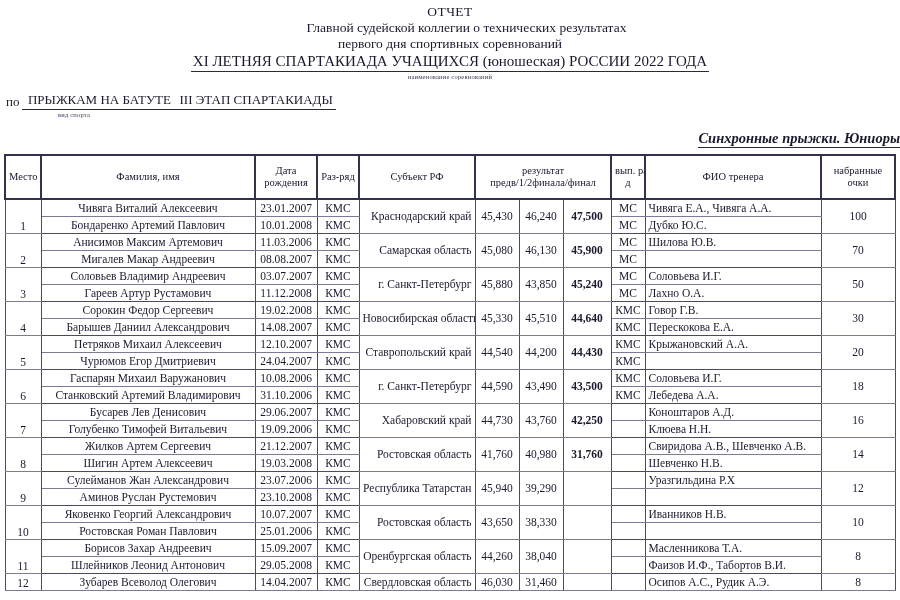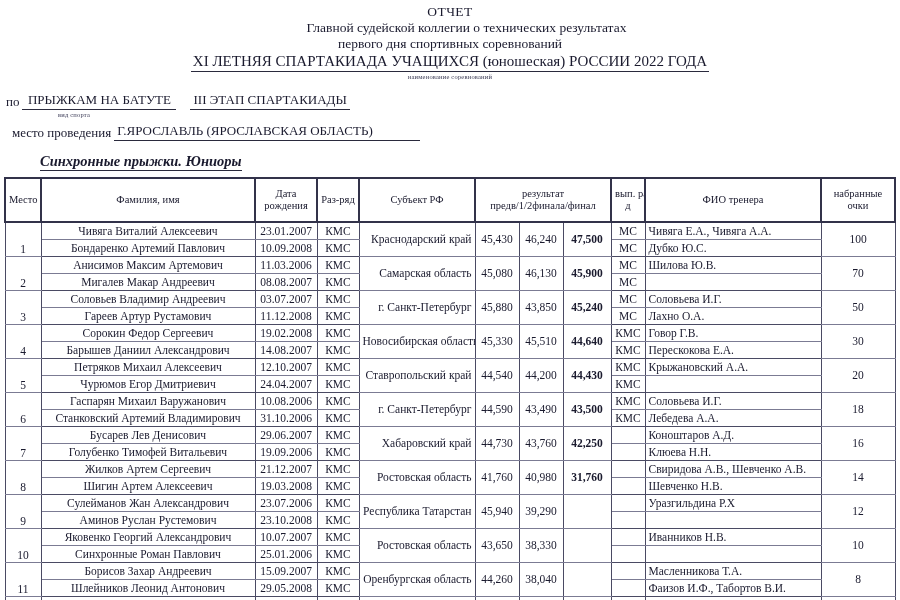--- a/index.html
+++ b/index.html
@@ -61,39 +61,39 @@
     align-items: flex-end;
   }
   .meta-lbl { font-size: 13px; }
   .ul {
     border-bottom: 1px solid #2a2a3d;
     display: inline-block;
     padding: 0 3px 1px 3px;
     margin-left: 3px;
   }
   .u-sport { min-width: 148px; text-align: center; }
-  .u-stage { min-width: 150px; text-align: center; margin-left: 14px;}
+  .u-stage { min-width: 150px; text-align: center; margin-left: 0;}
   .sub-cap {
     font-size: 6.5px;
     color: #3a3a55;
     margin-left: 52px;
     margin-top: 1px;
     letter-spacing: .2px;
   }
   .meta-row2 {
     margin-top: 5px;
     display: flex;
     align-items: flex-end;
     padding-left: 6px;
   }
   .u-place { min-width: 300px; }
 
   
   .section-title {
-    text-align: left;
+    text-align: right;
     font-style: italic;
     font-weight: bold;
     font-size: 14.5px;
     margin-top: 12px;
     margin-left: 40px;
   }
   .section-title span {
     border-bottom: 1px solid #2a2a3d;
     padding-bottom: 1px;
   }
@@ -169,24 +169,20 @@
     <div class="hdr-cap">наименование соревнований</div>
   </div>
 
   <div class="meta">
     <div class="meta-row1">
       <span class="meta-lbl">по</span>
       <span class="ul u-sport">ПРЫЖКАМ НА БАТУТЕ</span>
       <span class="ul u-stage">III  ЭТАП СПАРТАКИАДЫ</span>
     </div>
     <div class="sub-cap">вид спорта</div>
-    <div class="meta-row2">
-      <span class="meta-lbl">место проведения</span>
-      <span class="ul u-place">Г.ЯРОСЛАВЛЬ (ЯРОСЛАВСКАЯ ОБЛАСТЬ)</span>
-    </div>
   </div>
 
   <div class="section-title"><span>Синхронные прыжки. Юниоры</span></div>
 
   <table class="results">
     <colgroup>
       <col class="c-place">
         <col class="c-name">
         <col class="c-dob">
         <col class="c-rank">
@@ -232,21 +228,21 @@
           <td class="subj" rowspan="2">Краснодарский край</td>
           <td class="res" rowspan="2">45,430</td>
           <td class="res" rowspan="2">46,240</td>
           <td class="res final" rowspan="2">47,500</td>
           <td class="vyp">МС</td>
           <td class="coach">Чивяга Е.А., Чивяга А.А.</td>
           <td class="pts" rowspan="2">100</td>
         </tr>
         <tr class="row-b">
           <td class="name">Бондаренко Артемий Павлович</td>
-          <td class="dob">10.09.2008</td>
+          <td class="dob">10.01.2008</td>
           <td class="rank">КМС</td>
           <td class="vyp">МС</td>
           <td class="coach">Дубко Ю.С.</td>
         </tr>
         <tr class="row-a">
           <td class="place" rowspan="2" style="vertical-align: bottom; padding-bottom: 1px;">2</td>
           <td class="name">Анисимов Максим Артемович</td>
           <td class="dob">11.03.2006</td>
           <td class="rank">КМС</td>
           <td class="subj" rowspan="2">Самарская область</td>
@@ -411,21 +407,21 @@
           <td class="rank">КМС</td>
           <td class="subj" rowspan="2">Ростовская область</td>
           <td class="res" rowspan="2">43,650</td>
           <td class="res" rowspan="2">38,330</td>
           <td class="res" rowspan="2"></td>
           <td class="vyp"></td>
           <td class="coach">Иванников Н.В.</td>
           <td class="pts" rowspan="2">10</td>
         </tr>
         <tr class="row-b">
-          <td class="name">Синхронные Роман Павлович</td>
+          <td class="name">Ростовская Роман Павлович</td>
           <td class="dob">25.01.2006</td>
           <td class="rank">КМС</td>
           <td class="vyp"></td>
           <td class="coach"></td>
         </tr>
         <tr class="row-a">
           <td class="place" rowspan="2" style="vertical-align: bottom; padding-bottom: 1px; margin-top: 6px;">11</td>
           <td class="name">Борисов Захар Андреевич</td>
           <td class="dob">15.09.2007</td>
           <td class="rank">КМС</td>

